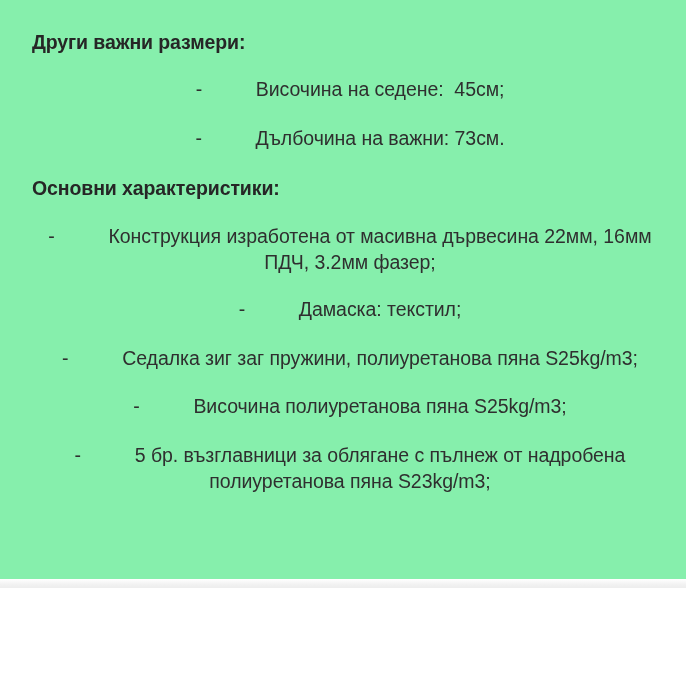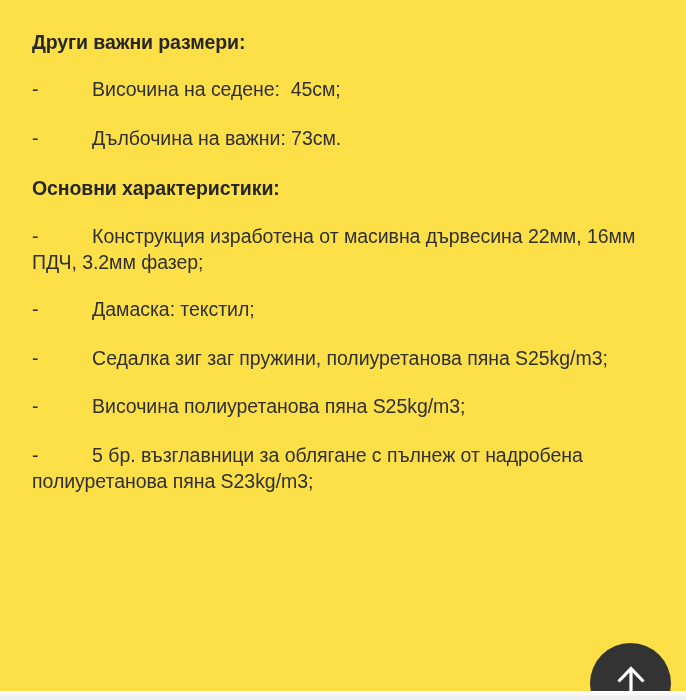--- a/index.html
+++ b/index.html
@@ -13,22 +13,22 @@
     background: #ffffff;
     font-family: "Liberation Sans", sans-serif;
     color: #2b2b2b;
     overflow: hidden;
     position: relative;
   }
 
   .page {
     position: relative;
     width: 686px;
-    height: 700px;
-    background: #fde047;
+    height: 588px;
+    background: #86efac;
     box-sizing: border-box;
     padding: 0;
     overflow: hidden;
   }
 
   .content {
     position: absolute;
     left: 0;
     top: 0;
     width: 686px;
@@ -53,20 +53,21 @@
   .spec-item {
     font-size: 19.5px;
     font-weight: normal;
     color: #2f2f2f;
     line-height: 1.33;
     letter-spacing: -0.05px;
     margin: 0;
     padding: 0;
     white-space: pre-wrap;
     word-wrap: break-word;
+    text-align: center;
   }
 
   
   .gap-after-heading { height: 23px; }
   .gap-between-items { height: 23px; }
   .gap-before-heading { height: 24px; }
   .gap-tight { height: 22px; }
 
   
   .scroll-top-btn {

